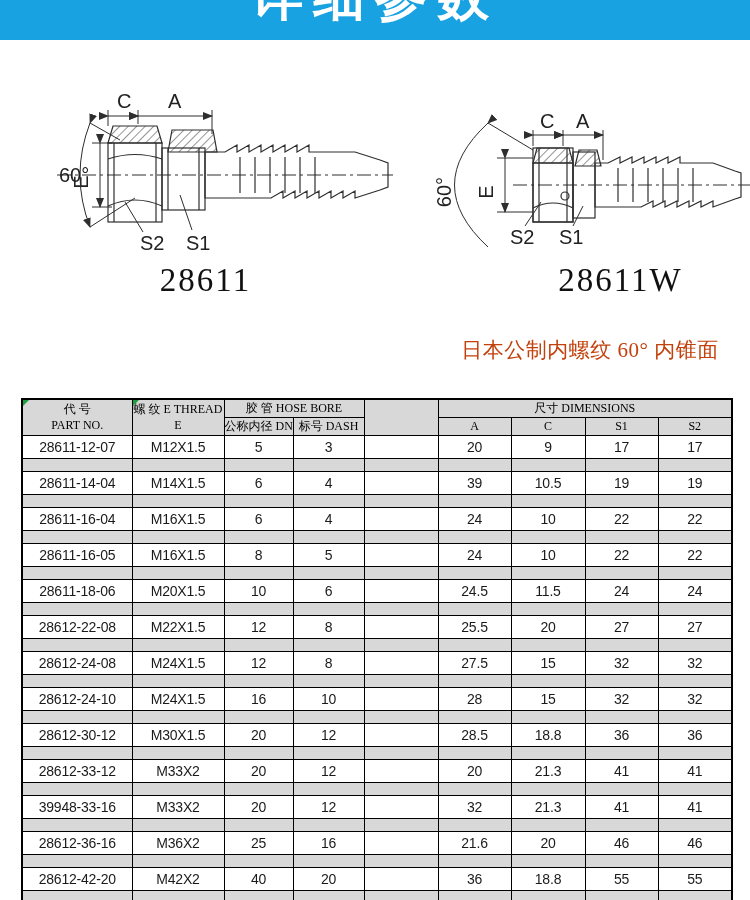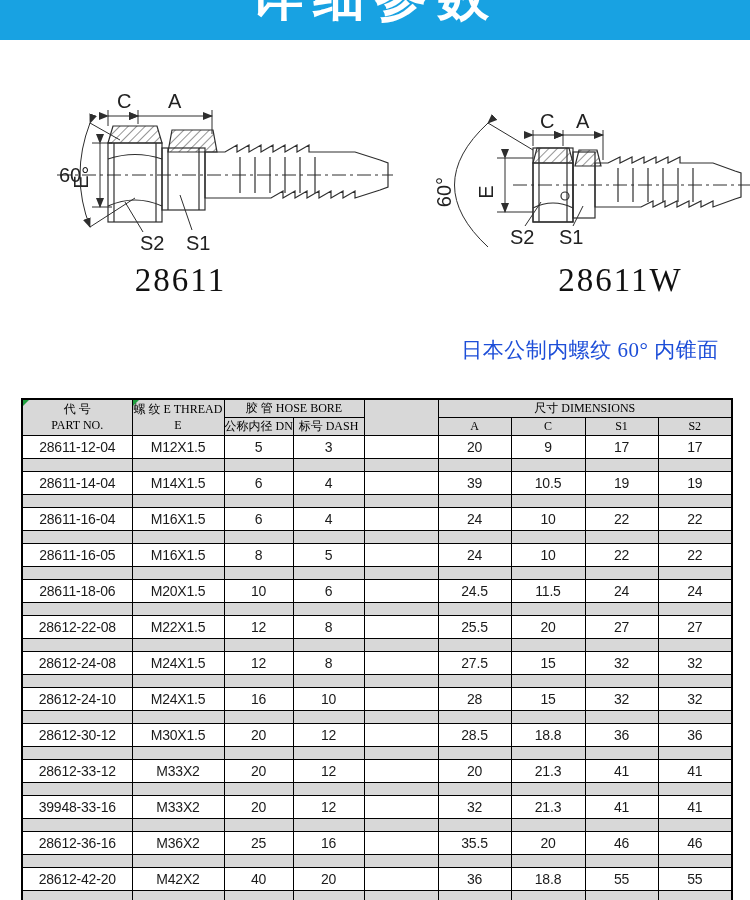--- a/index.html
+++ b/index.html
@@ -18,25 +18,25 @@
   .drawing{position:absolute;top:80px;}
   #drawing-left{left:55px;}
   #drawing-right{left:413px;}
   .draw-stroke{stroke:#2e2e2e;fill:none;stroke-width:1.2;}
   .dim-stroke{stroke:#2e2e2e;fill:none;stroke-width:1;}
   .dim-text{font-family:"Liberation Sans",sans-serif;font-size:20px;fill:#222;}
   .part-label{
     position:absolute;top:262px;width:285px;text-align:center;
     font-family:"Liberation Serif",serif;font-size:33px;color:#111;letter-spacing:2px;
   }
-  #part-label-left{left:38px;}
+  #part-label-left{left:63px;}
   #part-label-right{left:478px;}
   .caption{
     position:absolute;top:336px;left:440px;width:300px;text-align:center;
-    font-family:"Liberation Serif",serif;font-size:21px;color:#1d4ed8;letter-spacing:.5px;white-space:nowrap;
+    font-family:"Liberation Serif",serif;font-size:21px;color:#c2410c;letter-spacing:.5px;white-space:nowrap;
   }
   
   table.spec{
     position:absolute;left:21px;top:398px;width:710px;
     border-collapse:collapse;table-layout:fixed;border:2px solid #000;
   }
   table.spec th,table.spec td{border:1px solid #000;overflow:hidden;white-space:nowrap;padding:0;}
   table.spec thead th{
     background:#d8d8d8;font-weight:normal;vertical-align:middle;
     font-family:"Liberation Serif",serif;font-size:12px;line-height:1.3;height:17px;position:relative;
@@ -237,21 +237,21 @@
         <th>
           <div>S1</div>
         </th>
         <th>
           <div>S2</div>
         </th>
       </tr>
     </thead>
   <tbody>
       <tr class="data-row">
-        <td>28611-12-04</td>
+        <td>28611-12-07</td>
         <td>M12X1.5</td>
         <td>5</td>
         <td>3</td>
         <td></td>
         <td>20</td>
         <td>9</td>
         <td>17</td>
         <td>17</td>
       </tr>
       <tr class="spacer-row">
@@ -484,21 +484,21 @@
         <td></td>
         <td></td>
         <td></td>
       </tr>
       <tr class="data-row">
         <td>28612-36-16</td>
         <td>M36X2</td>
         <td>25</td>
         <td>16</td>
         <td></td>
-        <td>35.5</td>
+        <td>21.6</td>
         <td>20</td>
         <td>46</td>
         <td>46</td>
       </tr>
       <tr class="spacer-row">
         <td></td>
         <td></td>
         <td></td>
         <td></td>
         <td></td>

